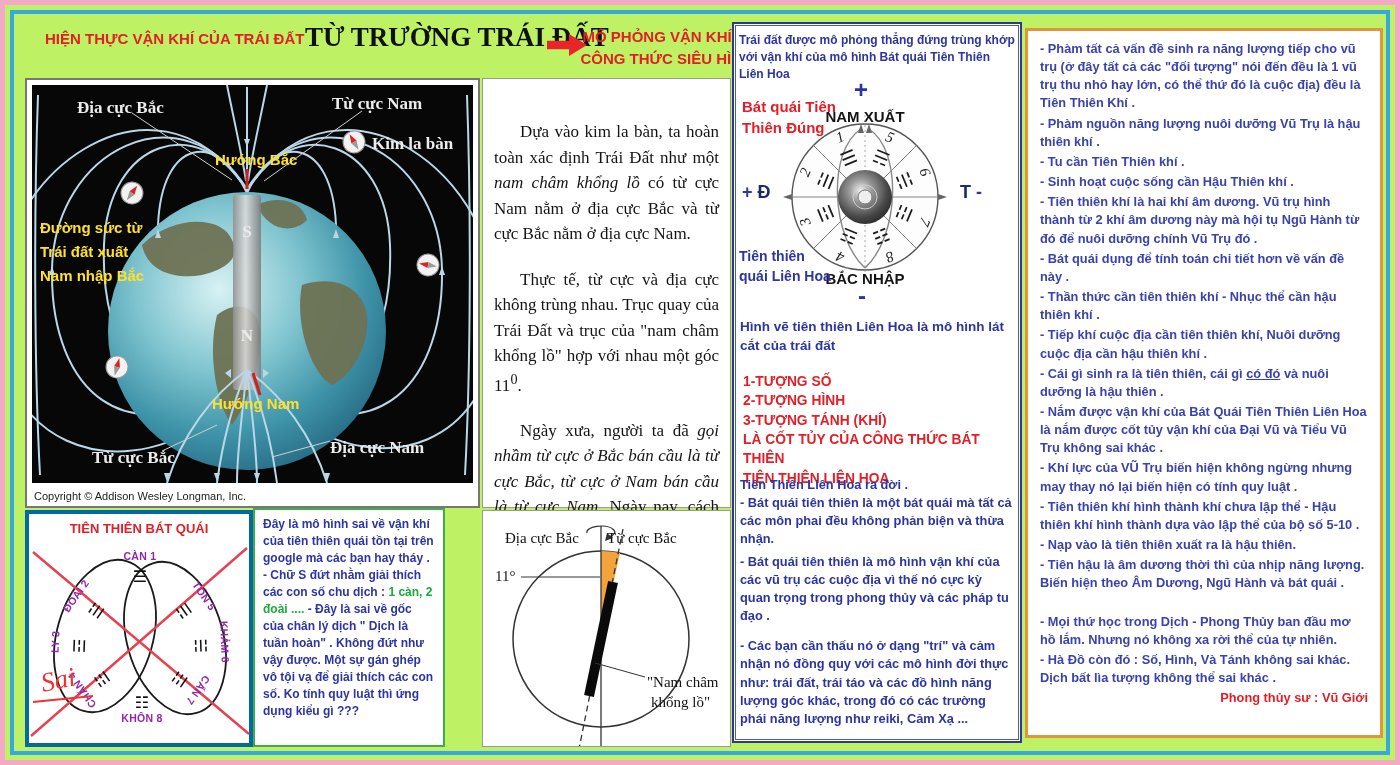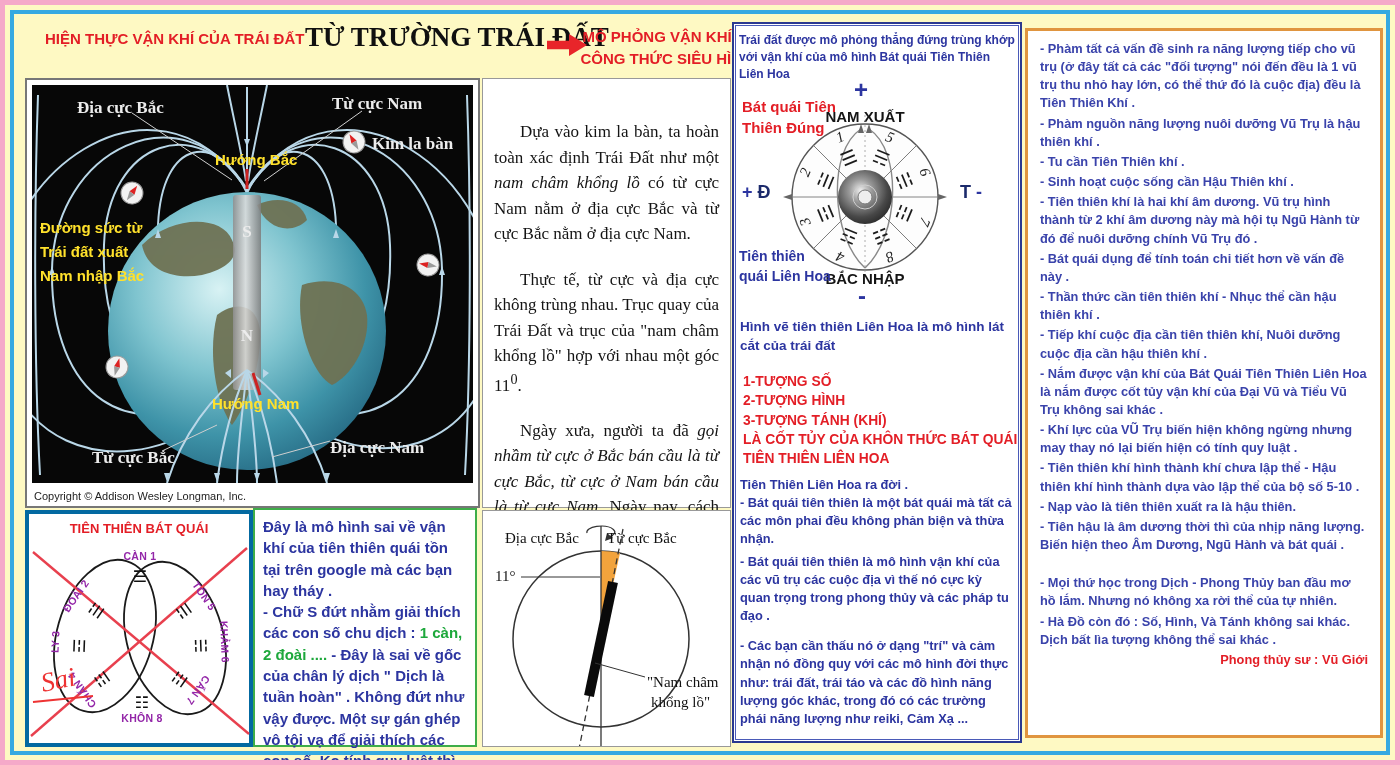--- a/index.html
+++ b/index.html
@@ -1,16 +1,16 @@
 <!DOCTYPE html>
 <html><head>
 <meta charset="utf-8">
 <style>
   html,body{margin:0;padding:0;background:#fff;}
-  .page{position:relative;width:1400px;height:765px;background:#fef9c3;overflow:hidden;
+  .page{position:relative;width:1400px;height:765px;background:#bef264;overflow:hidden;
         font-family:"Liberation Sans",sans-serif;}
   .abs{position:absolute;}
   .frame-pink{position:absolute;inset:0;border:5px solid #f5a9c9;pointer-events:none;z-index:50;}
   .frame-cyan{position:absolute;inset:10px;border:4px solid #36a9e1;pointer-events:none;z-index:50;}
 
   
   .hdr-red{color:#e31e26;font-weight:bold;font-size:15px;}
   .hdr-main{color:#101010;font-weight:bold;font-size:27px;font-family:"Liberation Serif",serif;}
   .hdr-arrow{width:40px;height:24px;background:#e8252a;
              clip-path:polygon(0 32%,55% 32%,55% 4%,100% 50%,55% 96%,55% 68%,0 68%);}
@@ -46,23 +46,23 @@
   .rp-sign{color:#e31e26;text-align:right;margin-top:2px;}
 
   
   .lotus-panel{left:25px;top:510px;width:228px;height:237px;border:4px solid #0369a1;
                background:#fff;box-sizing:border-box;}
   .lotus-title{color:#e31e26;font-weight:bold;font-size:13px;text-align:center;margin-top:7px;}
   .ltxt{fill:#9326a8;font-weight:bold;font-size:10.5px;letter-spacing:.3px;}
   .ltri{font-size:16px;fill:#111;}
 
   
-  .green-box{left:253px;top:508px;width:224px;height:239px;border:2px solid #3fae49;
+  .green-box{left:253px;top:508px;width:192px;height:239px;border:2px solid #3fae49;
              background:#fff;box-sizing:border-box;padding:6px 8px;
-             color:#2c35a0;font-weight:bold;font-size:15px;line-height:1.42;}
+             color:#2c35a0;font-weight:bold;font-size:12px;line-height:1.42;}
   .gb-green{color:#1ea83c;}
 
   
   .tilt-panel{left:482px;top:510px;width:249px;height:237px;border:1px solid #999;
               background:#fff;box-sizing:border-box;}
   .tlabel{font-family:"Liberation Serif",serif;font-size:15px;fill:#111;}
 
   .ylw{fill:#ffe12b;font-weight:bold;font-size:15px;}
   .wlabel{fill:#ececec;font-weight:bold;font-size:17px;font-family:"Liberation Serif",serif;}
 </style>
@@ -285,40 +285,41 @@
     <div class="abs bg-blue" style="left:124px;top:258px;font-size:24px;">-</div>
     <div class="abs bg-blue" style="left:5px;top:222px;font-size:14px;line-height:1.45;">
       <div>Tiên thiên</div>
       <div>quái Liên Hoa</div>
     </div>
     <div class="abs bg-blue" style="left:6px;top:294px;width:274px;font-size:13.5px;line-height:1.4;">Hình vẽ tiên thiên Liên Hoa là mô hình lát cắt của trái đất</div>
     <div class="abs bg-red" style="left:9px;top:348px;font-size:13.8px;line-height:1.4;">
       <div>1-TƯỢNG SỐ</div>
       <div>2-TƯỢNG HÌNH</div>
       <div>3-TƯỢNG TÁNH (KHÍ)</div>
-      <div>LÀ CỐT TỦY CỦA KHÔN THỨC BÁT QUÁI</div>
+      <div>LÀ CỐT TỦY CỦA CÔNG THỨC BÁT THIÊN</div>
       <div>TIÊN THIÊN LIÊN HOA</div>
     </div>
     <div class="abs bg-blue" style="left:6px;top:452px;width:275px;font-size:12.8px;line-height:1.42;">
       <div style="margin-bottom:0;">Tiên Thiên Liên Hoa ra đời .</div>
       <div style="margin-bottom:4px;">- Bát quái tiên thiên là một bát quái mà tất cả các môn phai đều không phản biện và thừa nhận.</div>
       <div style="margin-bottom:12px;">- Bát quái tiên thiên là mô hình vận khí của các vũ trụ các cuộc địa vì thế nó cực kỳ quan trọng trong phong thủy và các pháp tu đạo .</div>
       <div>- Các bạn cần thấu nó ở dạng "trí" và cảm nhận nó đồng quy với các mô hình đời thực như: trái đất, trái táo và các đồ hình năng lượng góc khác, trong đó có các trường phái năng lượng như reiki, Cảm Xạ ...</div>
     </div>
   </div>
 
   <div class="abs right-panel">
     <div class="rp-item">- Phàm tất cả vấn đề sinh ra năng lượng tiếp cho vũ trụ (ở đây tất cả các "đối tượng" nói đến đều là 1 vũ trụ thu nhỏ hay lớn, có thể thứ đó là cuộc địa) đều là Tiên Thiên Khí .</div>
     <div class="rp-item">- Phàm nguồn năng lượng nuôi dưỡng Vũ Trụ là hậu thiên khí .</div>
     <div class="rp-item">- Tu cần Tiên Thiên khí .</div>
     <div class="rp-item">- Sinh hoạt cuộc sống cần Hậu Thiên khí .</div>
     <div class="rp-item">- Tiên thiên khí là hai khí âm dương. Vũ trụ hình thành từ 2 khí âm dương này mà hội tụ Ngũ Hành từ đó để nuôi dưỡng chính Vũ Trụ đó .</div>
     <div class="rp-item">- Bát quái dụng để tính toán chi tiết hơn về vấn đề này .</div>
     <div class="rp-item">- Thần thức cần tiên thiên khí - Nhục thể cần hậu thiên khí .</div>
     <div class="rp-item">- Tiếp khí cuộc địa cần tiên thiên khí, Nuôi dưỡng cuộc địa cần hậu thiên khí .</div>
+    <div class="rp-item"><span>- Cái gì sinh ra là tiên thiên, cái gì </span><span class="rp-u">có đó</span><span> và nuôi dưỡng là hậu thiên .</span></div>
     <div class="rp-item">- Nắm được vận khí của Bát Quái Tiên Thiên Liên Hoa là nắm được cốt tủy vận khí của Đại Vũ và Tiểu Vũ Trụ không sai khác .</div>
     <div class="rp-item">- Khí lực của VŨ Trụ biến hiện không ngừng nhưng may thay nó lại biến hiện có tính quy luật .</div>
     <div class="rp-item">- Tiên thiên khí hình thành khí chưa lập thể - Hậu thiên khí hình thành dựa vào lập thể của bộ số 5-10 .</div>
     <div class="rp-item">- Nạp vào là tiên thiên xuất ra là hậu thiên.</div>
     <div class="rp-item">- Tiên hậu là âm dương thời thì của nhịp năng lượng. Biến hiện theo Âm Dương, Ngũ Hành và bát quái .</div>
     <div class="rp-item rp-gap">- Mọi thứ học trong Dịch - Phong Thủy ban đầu mơ hồ lắm. Nhưng nó không xa rời thể của tự nhiên.</div>
     <div class="rp-item">- Hà Đồ còn đó : Số, Hình, Và Tánh không sai khác. Dịch bất lìa tượng không thể sai khác .</div>
     <div class="rp-sign">Phong thủy sư : Vũ Giới</div>
   </div>
 

